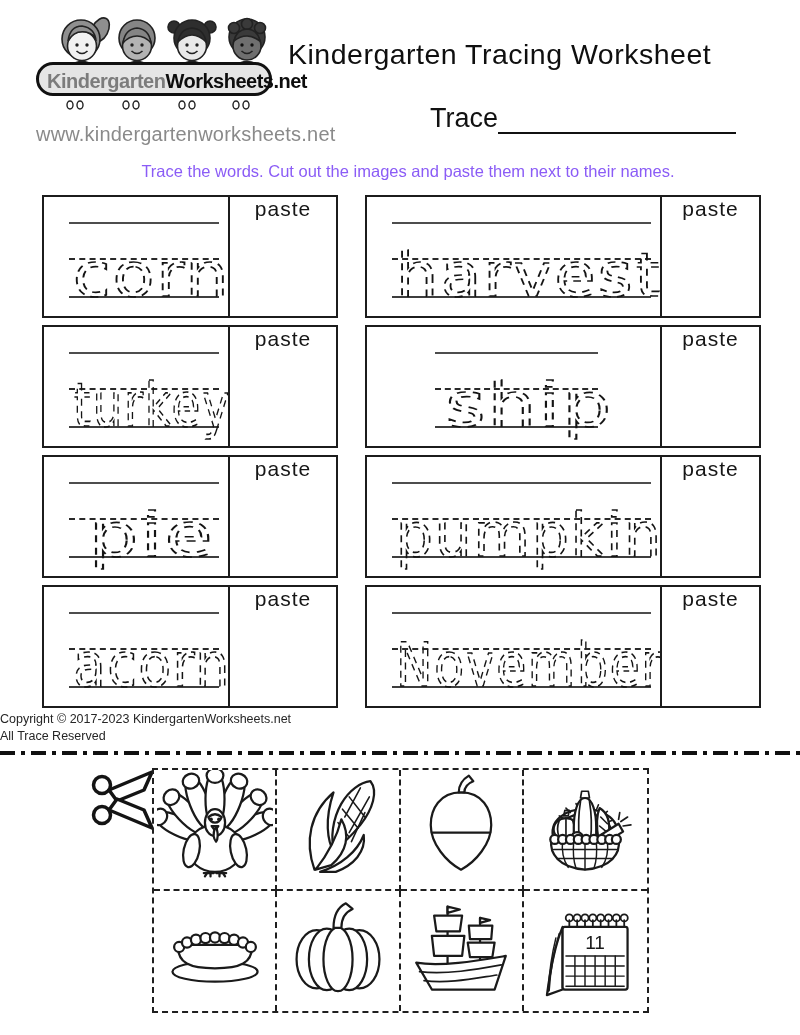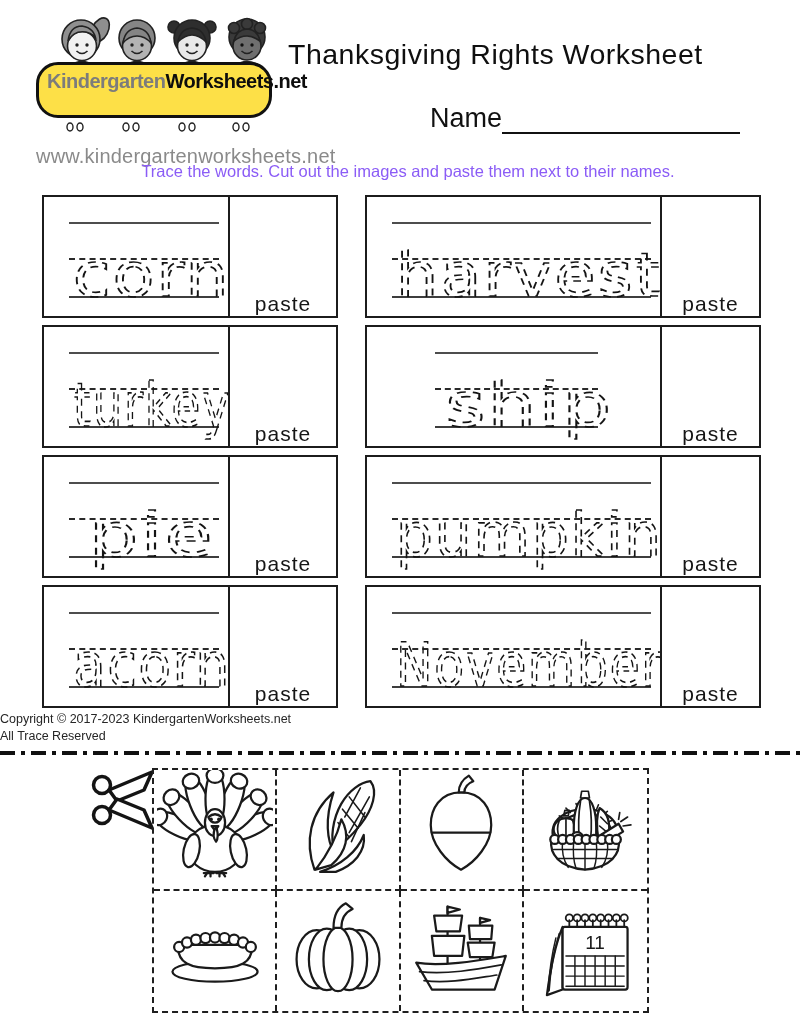--- a/index.html
+++ b/index.html
@@ -3,40 +3,40 @@
 <meta charset="utf-8">
 <style>
   html,body{margin:0;padding:0;background:#fff;}
   .page{position:relative;width:800px;height:1035px;background:#fff;overflow:hidden;
         font-family:"Liberation Sans",sans-serif;color:#111;}
 
   
   .logo-block{position:absolute;left:36px;top:14px;width:236px;}
   .logo-kids{display:block;margin:0 auto;}
   .logo-plate{position:relative;margin-top:-14px;border:3px solid #111;border-radius:22px;
-              background:#fde047;padding:5px 8px 22px;text-align:center;white-space:nowrap;}
+              background:#e5e5e5;padding:5px 8px 0;text-align:center;white-space:nowrap;}
   .brand-first{font-weight:bold;font-size:20px;color:#7c7c7c;letter-spacing:-.5px;}
   .brand-second{font-weight:bold;font-size:20px;color:#0d0d0d;letter-spacing:-.5px;}
   .logo-url{margin-top:9px;text-align:center;font-size:20px;color:#8a8a8a;letter-spacing:.2px;}
 
   .page-title{position:absolute;left:288px;top:38px;width:470px;font-size:28.5px;
               font-weight:400;letter-spacing:.5px;color:#0f0f0f;}
   .name-row{position:absolute;left:430px;top:103px;font-size:27px;}
   .name-line{display:inline-block;width:238px;border-bottom:2px solid #111;height:26px;
              vertical-align:bottom;}
 
   .instruction{position:absolute;left:8px;top:162px;width:100%;text-align:center;
                font-size:16.5px;color:#8b5cf6;}
 
   
   .word-grid{position:absolute;left:42px;top:195px;width:719px;
              display:grid;grid-template-columns:296px 396px;column-gap:27px;row-gap:7px;}
   .word-box{height:123px;border:2px solid #1c1c1c;background:#fff;display:flex;box-sizing:border-box;padding-left:16px;}
   .trace-cell{position:relative;flex:1 1 auto;overflow:hidden;}
-  .paste-cell{border-left:2px solid #1c1c1c;display:flex;align-items:flex-end;justify-content:center;}
+  .paste-cell{border-left:2px solid #1c1c1c;display:flex;align-items:flex-start;justify-content:center;}
   .col-left  .paste-cell{width:106px;}
   .col-right .paste-cell{width:97px;}
   .paste-label{font-size:21px;letter-spacing:1px;color:#161616;}
   .guide{position:absolute;left:9px;right:9px;}
   .guide.top {top:25px;border-top:2px solid #4d4d4d;}
   .guide.mid {top:61px;border-top:2px dashed #2a2a2a;}
   .guide.base{top:99px;border-top:2px solid #3d3d3d;}
   .short-lines .guide{left:52px;right:62px;}
   .trace-svg{position:absolute;left:0;top:0;}
   .trace-svg text{font-family:"DejaVu Sans",sans-serif;fill:none;stroke:#141414;
@@ -121,23 +121,23 @@
           <ellipse cx="100" cy="5" rx="3" ry="4"></ellipse>
         <ellipse cx="146" cy="5" rx="3" ry="4"></ellipse>
           <ellipse cx="156" cy="5" rx="3" ry="4"></ellipse>
         <ellipse cx="200" cy="5" rx="3" ry="4"></ellipse>
           <ellipse cx="210" cy="5" rx="3" ry="4"></ellipse>
       </g>
     </svg>
     <div class="logo-url">www.kindergartenworksheets.net</div>
   </div>
 
-  <div class="page-title">Thanksgiving Rights Worksheet</div>
+  <div class="page-title">Kindergarten Tracing Worksheet</div>
   <div class="name-row">
-    <span>Name</span><span class="name-line"></span>
+    <span>Trace</span><span class="name-line"></span>
   </div>
   <div class="instruction">Trace the words. Cut out the images and paste them next to their names.</div>
 
   <div class="word-grid" id="word-grid">
     <div class="word-box col-left">
       <div class="trace-cell">
         <div class="guide top"></div>
         <div class="guide mid"></div>
         <div class="guide base"></div>
         <svg class="trace-svg" width="184" height="119" viewBox="0 0 184 119">

